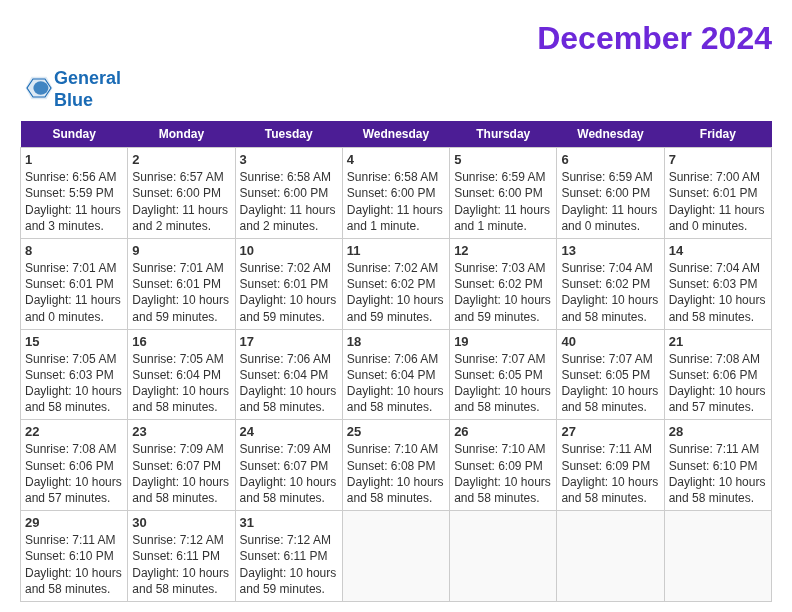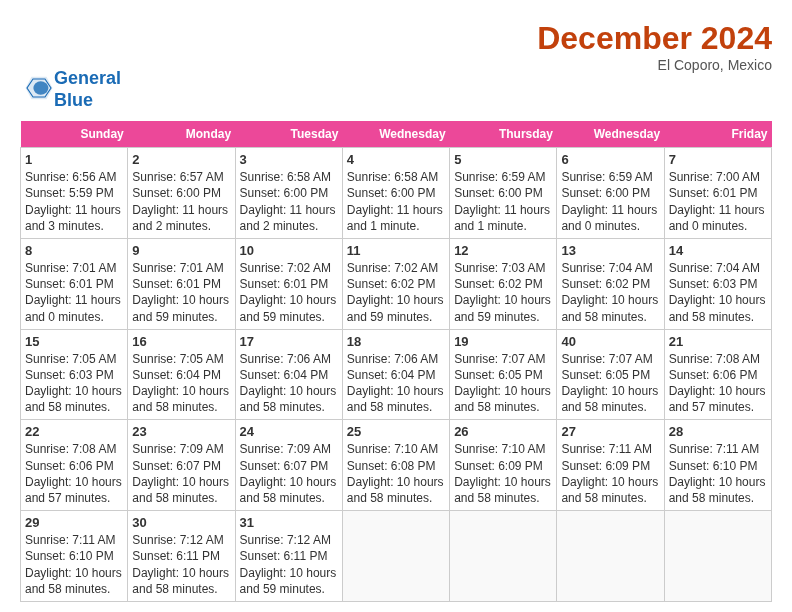--- a/index.html
+++ b/index.html
@@ -34,36 +34,36 @@
       width: 30px;
       height: 30px;
       margin-left: 4px;
     }
     .title-block {
       text-align: right;
     }
     .month-title {
       font-size: 32px;
       font-weight: bold;
-      color: #c2410c;
+      color: #6d28d9;
     }
     .location {
       font-size: 14px;
       color: #555;
     }
     table {
       width: 100%;
       border-collapse: collapse;
       font-size: 10.5px;
     }
     th {
-      background-color: #ec4899;
+      background-color: #4c1d95;
       color: #fff;
       padding: 6px 4px;
-      text-align: right;
+      text-align: center;
       font-size: 12px;
       font-weight: bold;
     }
     td {
       border: 1px solid #ccc;
       vertical-align: top;
       padding: 4px 4px;
       width: 14.28%;
       height: 80px;
       color: #333;
@@ -98,21 +98,20 @@
         <path d="M15,14 Q22,8 30,14 Q35,20 30,26 Q22,32 15,26 Q10,20 15,14" fill="#1a6bb5" opacity="0.8"></path>
       </svg>
     </div>
     <div class="logo-text">
       <div><span>General</span></div>
       <div style="color:#1a6bb5;font-weight:bold;">Blue</div>
     </div>
   </div>
   <div class="title-block">
     <div class="month-title">December 2024</div>
-    <div class="location">El Coporo, Mexico</div>
   </div>
 </div>
 
 <table>
   <thead>
     <tr>
     <th>Sunday</th>
         <th>Monday</th>
         <th>Tuesday</th>
         <th>Wednesday</th>

